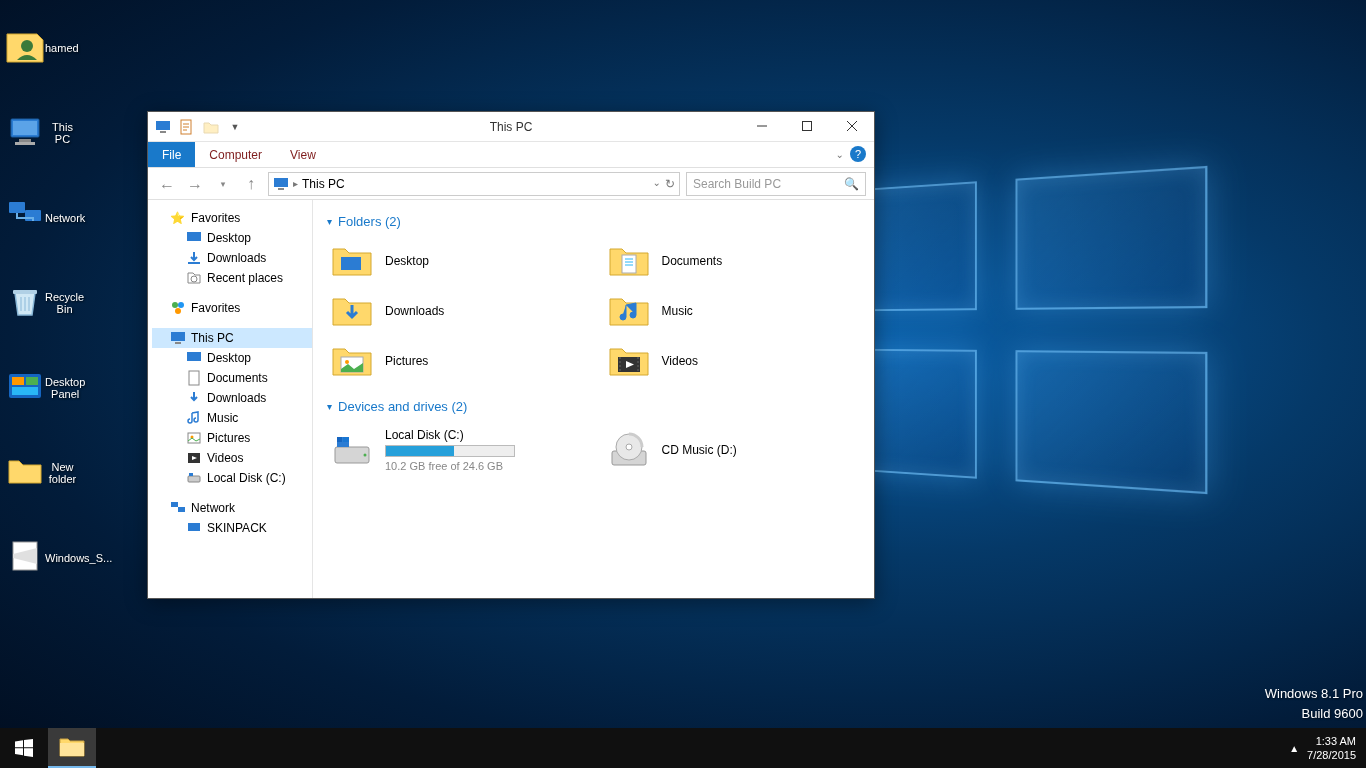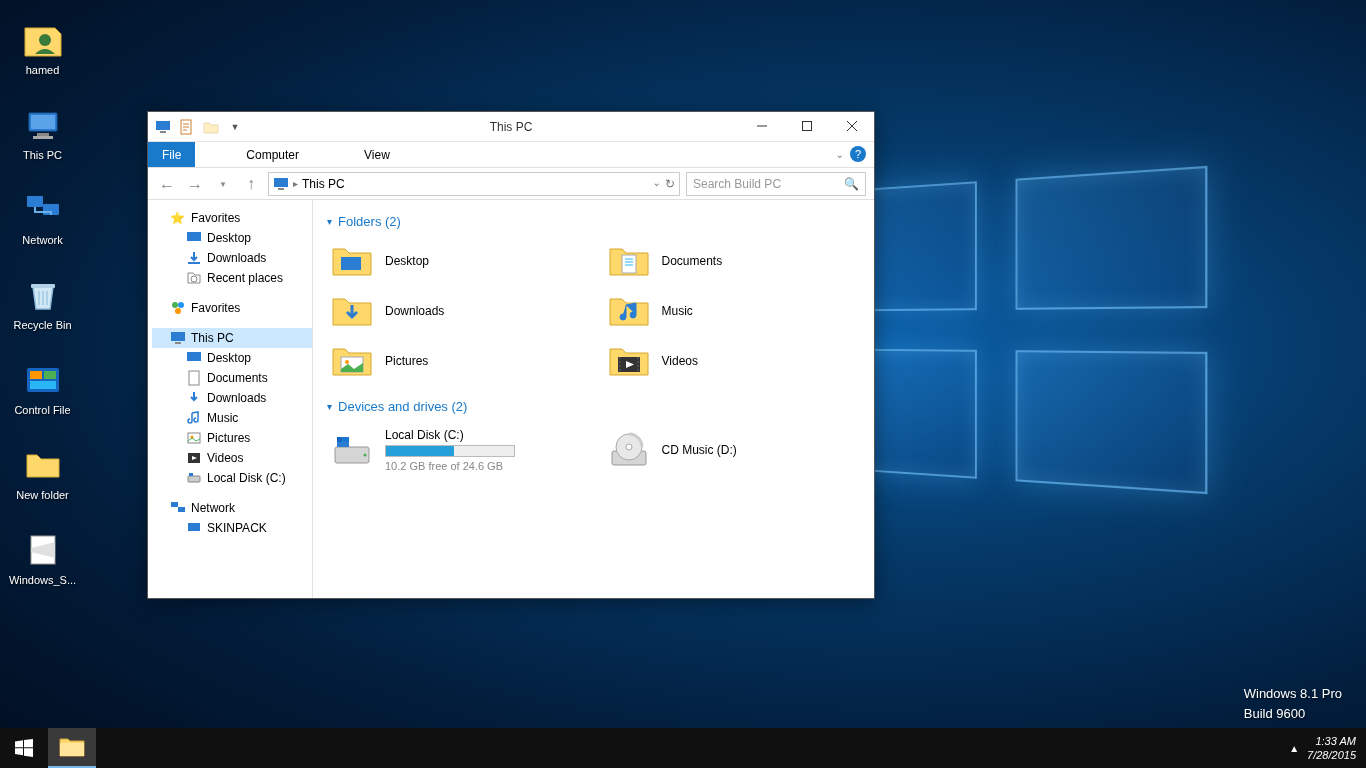--- a/index.html
+++ b/index.html
@@ -8,34 +8,34 @@
 
 .wallpaper-logo { position: absolute; right: 170px; top: 180px; width: 400px; height: 300px; transform: perspective(600px) rotateY(-15deg); }
 .wallpaper-logo .pane { position: absolute; width: 180px; height: 130px; border: 2px solid rgba(120,200,255,0.6); background: linear-gradient(135deg, rgba(60,160,240,0.25), rgba(20,80,160,0.15)); box-shadow: 0 0 30px rgba(80,180,255,0.3), inset 0 0 20px rgba(120,200,255,0.2); }
 .wallpaper-logo .p1 { top: 0; left: 0; }
 .wallpaper-logo .p2 { top: 0; right: 0; }
 .wallpaper-logo .p3 { bottom: 0; left: 0; }
 .wallpaper-logo .p4 { bottom: 0; right: 0; }
 
 
 .desktop-icons { position: absolute; top: 10px; left: 5px; width: 75px; }
-.di { width: 75px; height: 75px; display: flex; flex-direction: column; align-items: center; justify-content: center; color: #fff; font-size: 11px; text-align: center; cursor: pointer; margin-bottom: 10px; text-shadow: 1px 1px 2px rgba(0,0,0,0.8); }
+.di { width: 75px; height: 75px; display: flex; flex-direction: row; align-items: center; justify-content: flex-start; color: #fff; font-size: 11px; text-align: center; cursor: pointer; margin-bottom: 10px; text-shadow: 1px 1px 2px rgba(0,0,0,0.8); }
 .di .ico { width: 40px; height: 40px; margin-bottom: 4px; display: flex; align-items: center; justify-content: center; }
 
 
 .explorer { position: absolute; left: 147px; top: 111px; width: 728px; height: 488px; background: #fff; border: 1px solid #555; box-shadow: 0 4px 20px rgba(0,0,0,0.4); display: flex; flex-direction: column; }
 .titlebar { height: 30px; background: #fff; display: flex; align-items: center; position: relative; border-bottom: 1px solid #e5e5e5; }
 .titlebar .qat { display: flex; align-items: center; gap: 6px; padding-left: 6px; }
 .titlebar .qat-item { width: 18px; height: 18px; display: flex; align-items: center; justify-content: center; }
 .titlebar .title { position: absolute; left: 50%; transform: translateX(-50%); font-size: 12px; color: #333; }
 .titlebar .controls { position: absolute; right: 0; top: 0; display: flex; }
 .titlebar .wbtn { width: 45px; height: 28px; display: flex; align-items: center; justify-content: center; cursor: pointer; font-size: 12px; }
 
-.ribbon-tabs { height: 26px; display: flex; align-items: stretch; border-bottom: 1px solid #e0e0e0; font-size: 12px; position: relative; gap: 37px; }
-.ribbon-tabs .tab { padding: 0 14px; display: flex; align-items: center; cursor: pointer; color: #000000; }
+.ribbon-tabs { height: 26px; display: flex; align-items: stretch; border-bottom: 1px solid #e0e0e0; font-size: 12px; position: relative; }
+.ribbon-tabs .tab { padding: 0 14px; display: flex; align-items: center; cursor: pointer; color: #7f1d1d; }
 .ribbon-tabs .tab.file { background: #1979ca; color: #fff; }
 .ribbon-tabs .help { position: absolute; right: 8px; top: 4px; display: flex; gap: 6px; align-items: center; }
 .ribbon-tabs .help .chev { color: #777; font-size: 10px; }
 .ribbon-tabs .help .q { width: 16px; height: 16px; border-radius: 50%; background: #1979ca; color: #fff; font-size: 11px; display: flex; align-items: center; justify-content: center; }
 
 .navbar { height: 32px; display: flex; align-items: center; padding: 0 8px; gap: 6px; border-bottom: 1px solid #e0e0e0; }
 .navbar .navbtn { width: 22px; height: 22px; display: flex; align-items: center; justify-content: center; color: #888; cursor: pointer; }
 .addrbar { flex: 1; height: 24px; border: 1px solid #ccc; display: flex; align-items: center; padding: 0 4px; gap: 6px; font-size: 12px; }
 .addrbar .crumb { display: flex; align-items: center; gap: 4px; }
 .addrbar .ab-right { margin-left: auto; display: flex; gap: 4px; color: #777; }
@@ -63,29 +63,29 @@
 
 .drive-grid { display: grid; grid-template-columns: 1fr 1fr; gap: 10px 20px; }
 .drive-item { display: flex; gap: 12px; padding: 4px; cursor: pointer; font-size: 12px; align-items: center; }
 .drive-item .dicon { width: 42px; height: 42px; display: flex; align-items: center; justify-content: center; }
 .drive-info { display: flex; flex-direction: column; gap: 3px; }
 .drive-bar { width: 130px; height: 12px; border: 1px solid #bbb; background: #eee; }
 .drive-bar-fill { height: 100%; background: #26a0da; }
 .drive-free { color: #888; font-size: 11px; }
 
 
-.watermark { position: absolute; right: 24px; bottom: 45px; color: #fff; font-size: 13px; text-align: left; line-height: 1.5; text-shadow: 1px 1px 2px rgba(0,0,0,0.6); margin-top: 12px; }
+.watermark { position: absolute; right: 3px; bottom: 45px; color: #fff; font-size: 13px; text-align: right; line-height: 1.5; text-shadow: 1px 1px 2px rgba(0,0,0,0.6); margin-top: 12px; }
 
 
 .taskbar { position: absolute; bottom: 0; left: 0; right: 0; height: 40px; background: #101010; display: flex; align-items: stretch; }
 .taskbar .start { width: 48px; display: flex; align-items: center; justify-content: center; cursor: pointer; }
 .taskbar .tb-item { width: 48px; display: flex; align-items: center; justify-content: center; cursor: pointer; border-bottom: 2px solid transparent; }
 .taskbar .tb-item.active { background: #3a3a3a; border-bottom-color: #76b9ed; }
 .taskbar .tray { margin-left: auto; display: flex; align-items: center; color: #fff; font-size: 11px; padding: 0 10px; gap: 8px; }
-.taskbar .clock { text-align: right; line-height: 1.3; cursor: pointer; font-style: italic; }
+.taskbar .clock { text-align: right; line-height: 1.3; cursor: pointer; }
 .taskbar .tray-up { font-size: 10px; cursor: pointer; }
 
 
 svg { display: block; }
 </style>
 </head>
 <body>
 
 <div class="wallpaper-logo">
   <div class="pane p1"></div>
@@ -138,21 +138,21 @@
   </div>
   <div class="di">
     <div class="ico">
         <svg width="40" height="40" viewBox="0 0 40 40">
           <rect x="4" y="8" width="32" height="24" rx="2" fill="#1565c0"></rect>
           <rect x="7" y="11" width="12" height="8" fill="#ff9800"></rect>
           <rect x="21" y="11" width="12" height="8" fill="#4caf50"></rect>
           <rect x="7" y="21" width="26" height="8" fill="#29b6f6"></rect>
         </svg>
       </div>
-    <span>Control File</span>
+    <span>Desktop Panel</span>
   </div>
   <div class="di">
     <div class="ico">
         <svg width="40" height="40" viewBox="0 0 40 40">
           <path d="M4 10 L14 10 L18 14 L36 14 L36 32 L4 32 Z" fill="#ffd86b" stroke="#d4a830"></path>
         </svg>
       </div>
     <span>New folder</span>
   </div>
   <div class="di">

